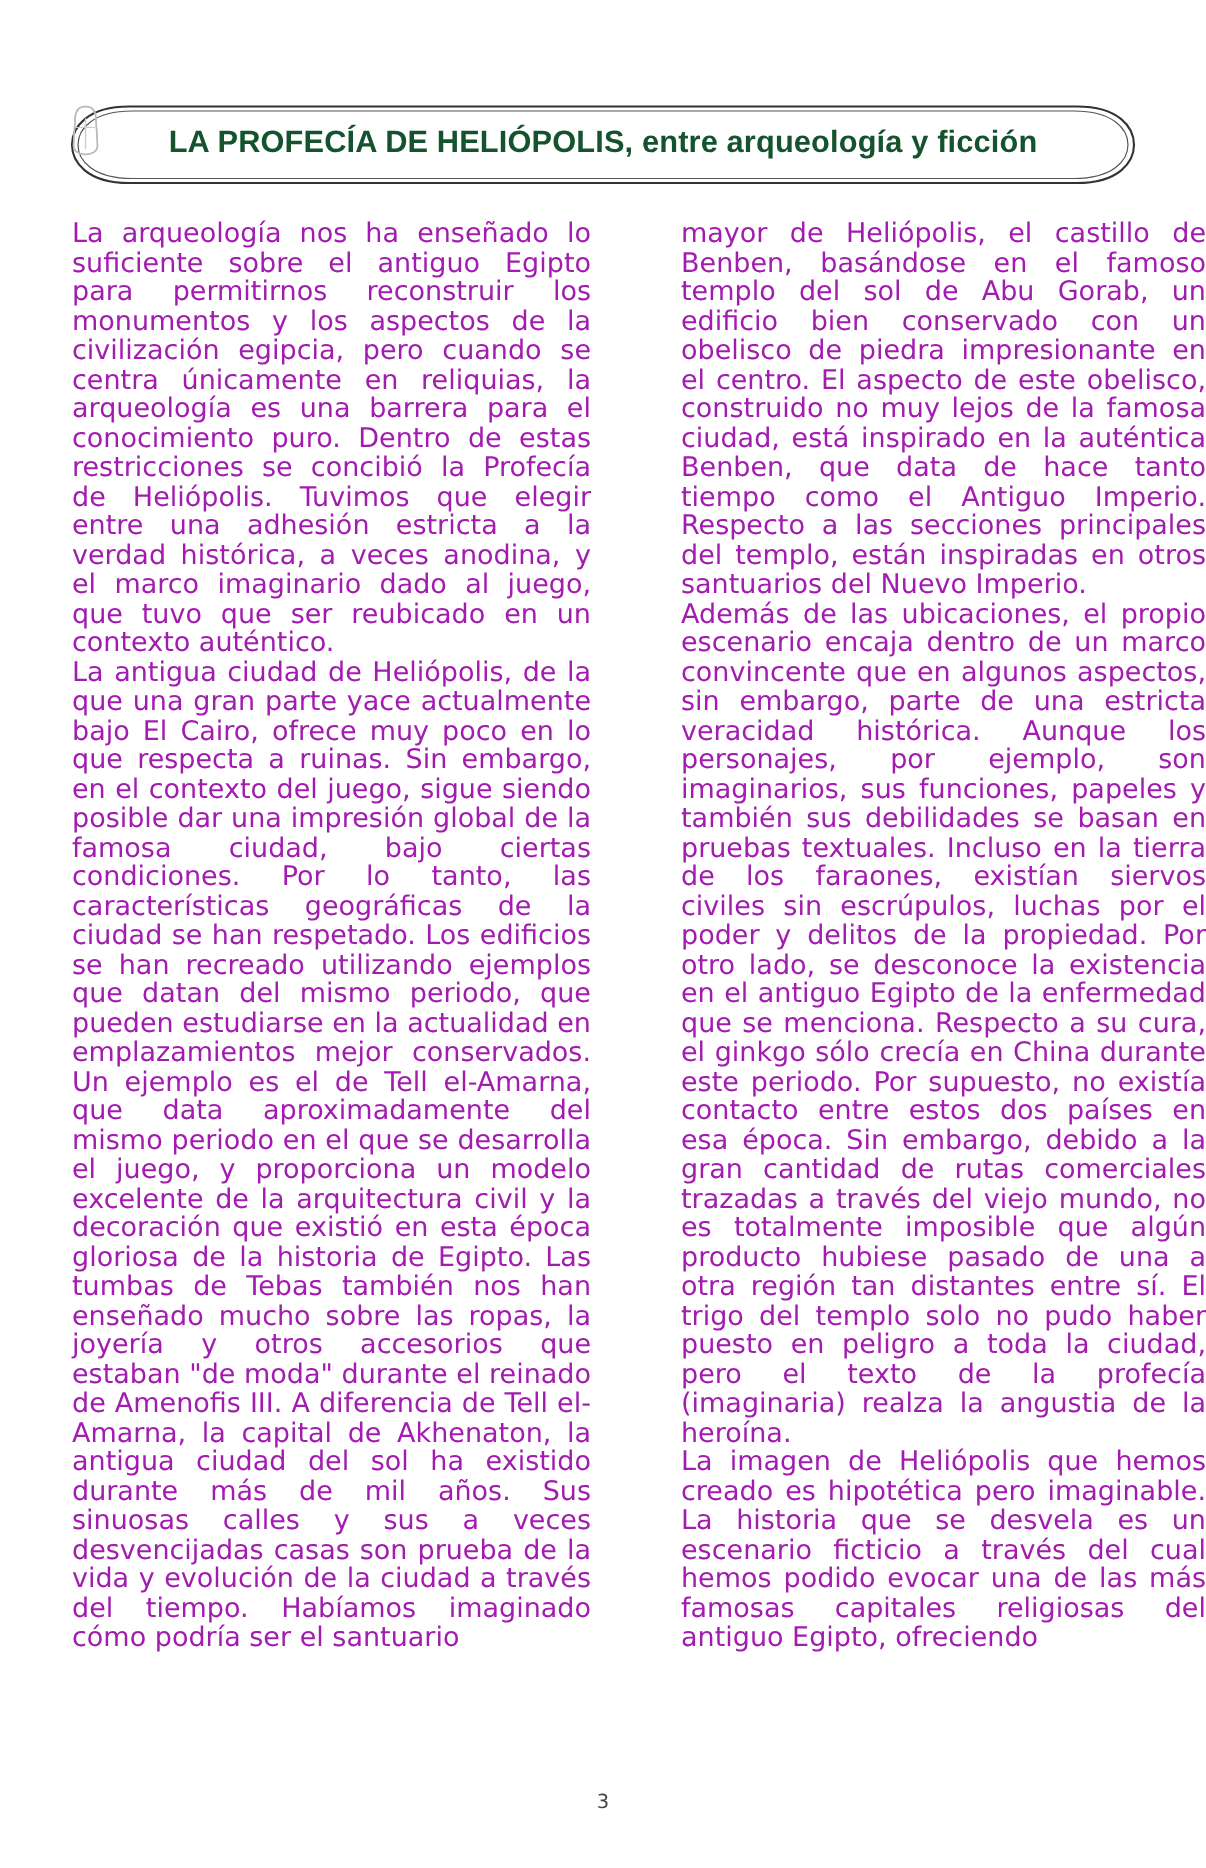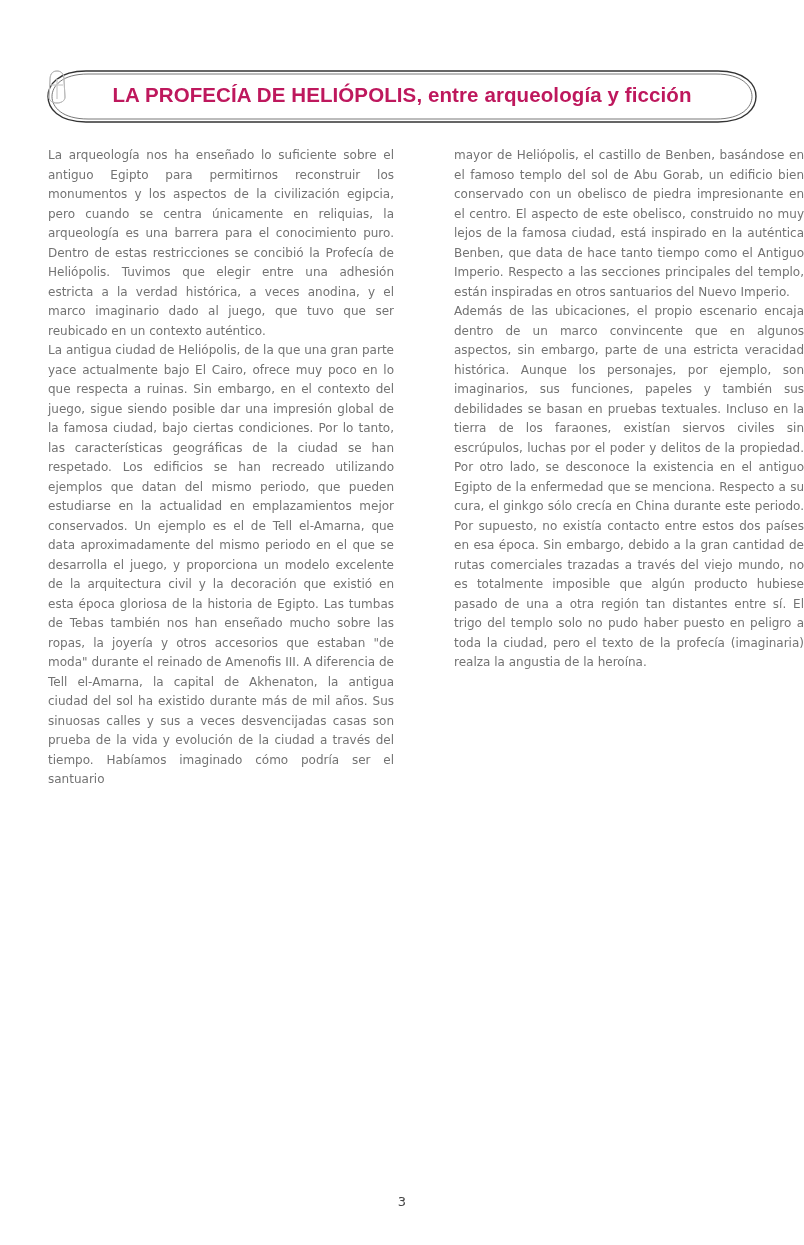--- a/index.html
+++ b/index.html
@@ -6,32 +6,32 @@
   body {
     width: 804px; height: 1245px; position: relative; overflow: hidden;
     font-family: "DejaVu Sans", sans-serif; color: #3a3a3a;
   }
   .header-frame {
     position: absolute; left: 46px; top: 69px; width: 712px; height: 55px;
   }
   .header-frame svg { position: absolute; left: 0; top: 0; }
   .header-title {
     position: absolute; left: 0; right: 0; top: 14px; text-align: center;
-    font-family: "Liberation Sans", sans-serif; font-size: 20.5px; color: #be185d;
+    font-family: "Liberation Sans", sans-serif; font-size: 20.5px; color: #14532d;
     letter-spacing: 0.1px;
   }
   .header-title .caps { font-weight: bold; }
   .header-title .rest { font-weight: bold; }
   .deco-icon { position: absolute; top: 8px; width: 22px; height: 36px; }
   .deco-left { left: 8px; }
   .deco-right { right: 8px; }
 
   .column {
-    position: absolute; top: 146px; font-size: 12px; line-height: 19.5px;
-    text-align: justify; color: #737373;
+    position: absolute; top: 146px; font-size: 18px; line-height: 19.5px;
+    text-align: justify; color: #a21caf;
   }
   .col-left { left: 48px; width: 346px; }
   .col-right { left: 414px; width: 350px; margin-left: 40px; }
   .column p { margin: 0; }
   .page-number {
     position: absolute; left: 0; right: 0; top: 1194px; text-align: center;
     font-size: 13px; color: #444;
   }
 </style>
 </head>
@@ -58,15 +58,16 @@
 </div>
 
 <div class="column col-left">
   <p>La arqueología nos ha enseñado lo suficiente sobre el antiguo Egipto para permitirnos reconstruir los monumentos y los aspectos de la civilización egipcia, pero cuando se centra únicamente en reliquias, la arqueología es una barrera para el conocimiento puro. Dentro de estas restricciones se concibió la Profecía de Heliópolis. Tuvimos que elegir entre una adhesión estricta a la verdad histórica, a veces anodina, y el marco imaginario dado al juego, que tuvo que ser reubicado en un contexto auténtico.</p>
   <p>La antigua ciudad de Heliópolis, de la que una gran parte yace actualmente bajo El Cairo, ofrece muy poco en lo que respecta a ruinas. Sin embargo, en el contexto del juego, sigue siendo posible dar una impresión global de la famosa ciudad, bajo ciertas condiciones. Por lo tanto, las características geográficas de la ciudad se han respetado. Los edificios se han recreado utilizando ejemplos que datan del mismo periodo, que pueden estudiarse en la actualidad en emplazamientos mejor conservados. Un ejemplo es el de Tell el-Amarna, que data aproximadamente del mismo periodo en el que se desarrolla el juego, y proporciona un modelo excelente de la arquitectura civil y la decoración que existió en esta época gloriosa de la historia de Egipto. Las tumbas de Tebas también nos han enseñado mucho sobre las ropas, la joyería y otros accesorios que estaban "de moda" durante el reinado de Amenofis III. A diferencia de Tell el-Amarna, la capital de Akhenaton, la antigua ciudad del sol ha existido durante más de mil años. Sus sinuosas calles y sus a veces desvencijadas casas son prueba de la vida y evolución de la ciudad a través del tiempo. Habíamos imaginado cómo podría ser el santuario</p>
 </div>
 
 <div class="column col-right">
   <p>mayor de Heliópolis, el castillo de Benben, basándose en el famoso templo del sol de Abu Gorab, un edificio bien conservado con un obelisco de piedra impresionante en el centro. El aspecto de este obelisco, construido no muy lejos de la famosa ciudad, está inspirado en la auténtica Benben, que data de hace tanto tiempo como el Antiguo Imperio. Respecto a las secciones principales del templo, están inspiradas en otros santuarios del Nuevo Imperio.</p>
   <p>Además de las ubicaciones, el propio escenario encaja dentro de un marco convincente que en algunos aspectos, sin embargo, parte de una estricta veracidad histórica. Aunque los personajes, por ejemplo, son imaginarios, sus funciones, papeles y también sus debilidades se basan en pruebas textuales. Incluso en la tierra de los faraones, existían siervos civiles sin escrúpulos, luchas por el poder y delitos de la propiedad. Por otro lado, se desconoce la existencia en el antiguo Egipto de la enfermedad que se menciona. Respecto a su cura, el ginkgo sólo crecía en China durante este periodo. Por supuesto, no existía contacto entre estos dos países en esa época. Sin embargo, debido a la gran cantidad de rutas comerciales trazadas a través del viejo mundo, no es totalmente imposible que algún producto hubiese pasado de una a otra región tan distantes entre sí. El trigo del templo solo no pudo haber puesto en peligro a toda la ciudad, pero el texto de la profecía (imaginaria) realza la angustia de la heroína.</p>
+  <p>La imagen de Heliópolis que hemos creado es hipotética pero imaginable. La historia que se desvela es un escenario ficticio a través del cual hemos podido evocar una de las más famosas capitales religiosas del antiguo Egipto, ofreciendo</p>
 </div>
 
 <div class="page-number">3</div>
 
 </body></html>

